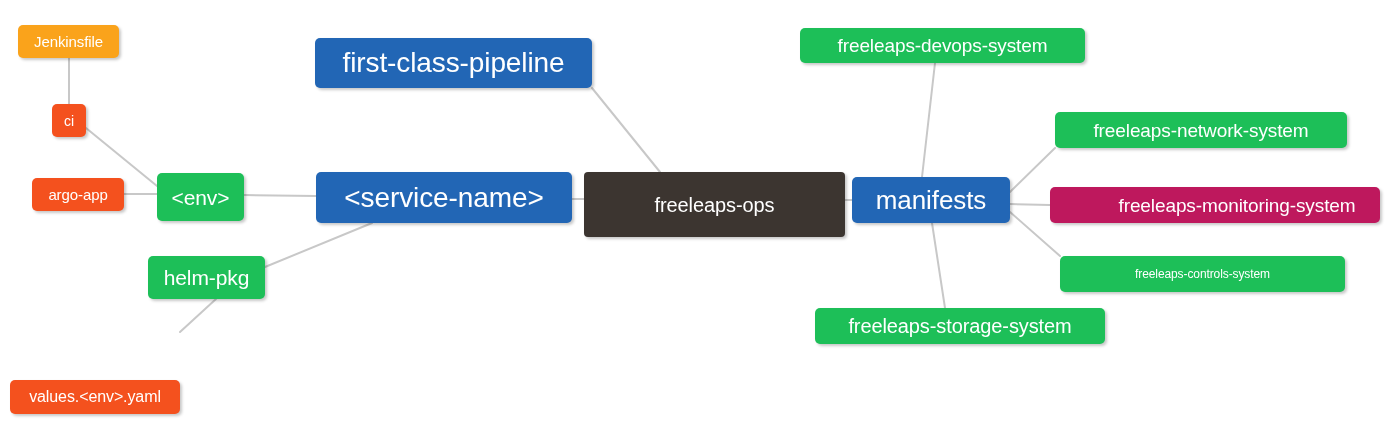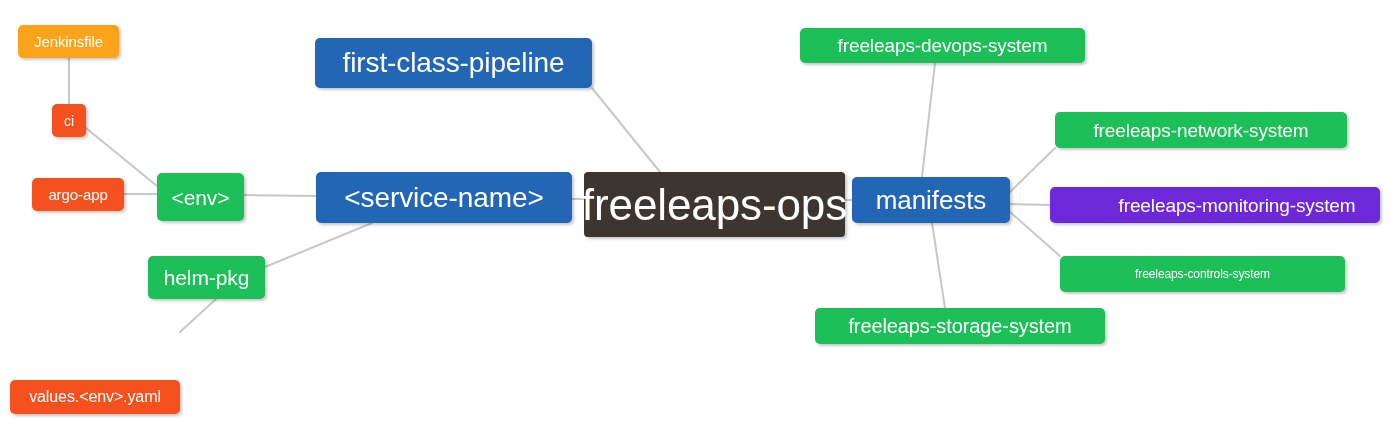--- a/index.html
+++ b/index.html
@@ -85,33 +85,33 @@
       </div>
       <div class="node" style="left: 10px; top: 332px; width: 170px; height: 34px; background: rgb(244, 81, 30); font-size: 16px; margin-top: 48px;">
         <span>values.&lt;env&gt;.yaml</span>
       </div>
       <div class="node" style="left: 315px; top: 38px; width: 277px; height: 50px; background: rgb(34, 102, 181); font-size: 28px;">
         <span>first-class-pipeline</span>
       </div>
       <div class="node" style="left: 316px; top: 172px; width: 256px; height: 51px; background: rgb(34, 102, 181); font-size: 28px;">
         <span>&lt;service-name&gt;</span>
       </div>
-      <div class="node root" style="left: 584px; top: 172px; width: 261px; height: 65px; background: rgb(60, 53, 48); font-size: 44px;">
+      <div class="node root" style="left: 584px; top: 172px; width: 261px; height: 65px; background: rgb(60, 53, 48); font-size: 20px;">
         <span>freeleaps-ops</span>
       </div>
       <div class="node" style="left: 852px; top: 177px; width: 158px; height: 46px; background: rgb(34, 102, 181); font-size: 26px;">
         <span>manifests</span>
       </div>
       <div class="node" style="left: 800px; top: 28px; width: 285px; height: 35px; background: rgb(29, 191, 88); font-size: 19px;">
         <span>freeleaps-devops-system</span>
       </div>
       <div class="node" style="left: 1055px; top: 112px; width: 292px; height: 36px; background: rgb(29, 191, 88); font-size: 19px;">
         <span>freeleaps-network-system</span>
       </div>
-      <div class="node" style="left: 1050px; top: 187px; width: 330px; height: 36px; background: #6d28d9; font-size: 19px; padding-left: 44px;">
+      <div class="node" style="left: 1050px; top: 187px; width: 330px; height: 36px; background: #be185d; font-size: 19px; padding-left: 44px;">
         <span>freeleaps-monitoring-system</span>
       </div>
       <div class="node" style="left: 1060px; top: 256px; width: 285px; height: 36px; background: rgb(29, 191, 88); font-size: 12px;">
         <span>freeleaps-controls-system</span>
       </div>
       <div class="node" style="left: 815px; top: 308px; width: 290px; height: 36px; background: rgb(29, 191, 88); font-size: 20px;">
         <span>freeleaps-storage-system</span>
       </div>
     </div>
 </div>

